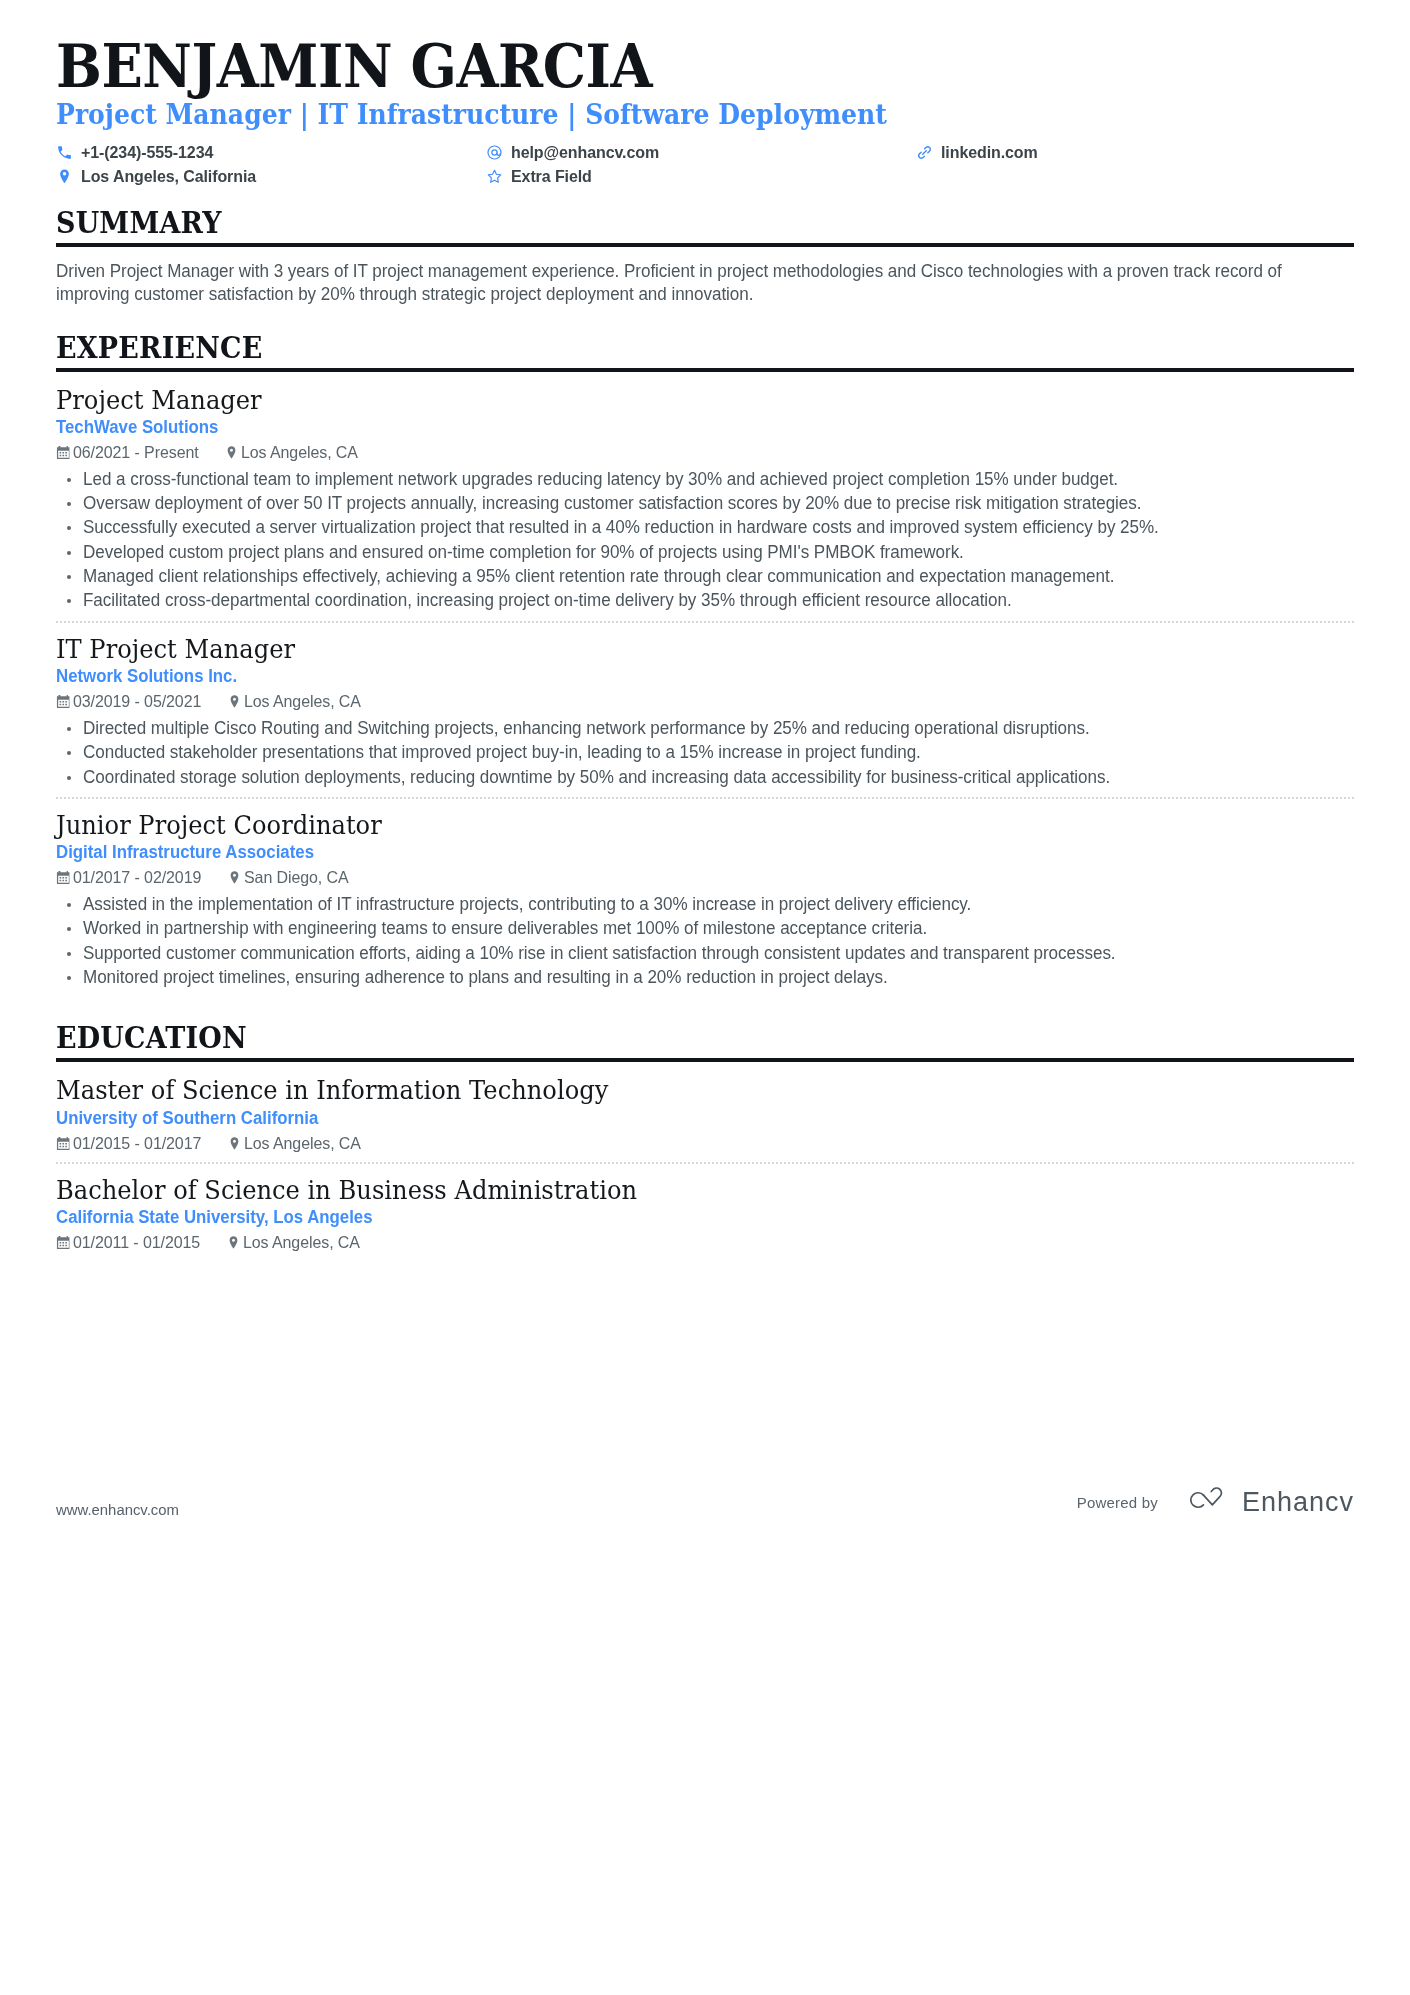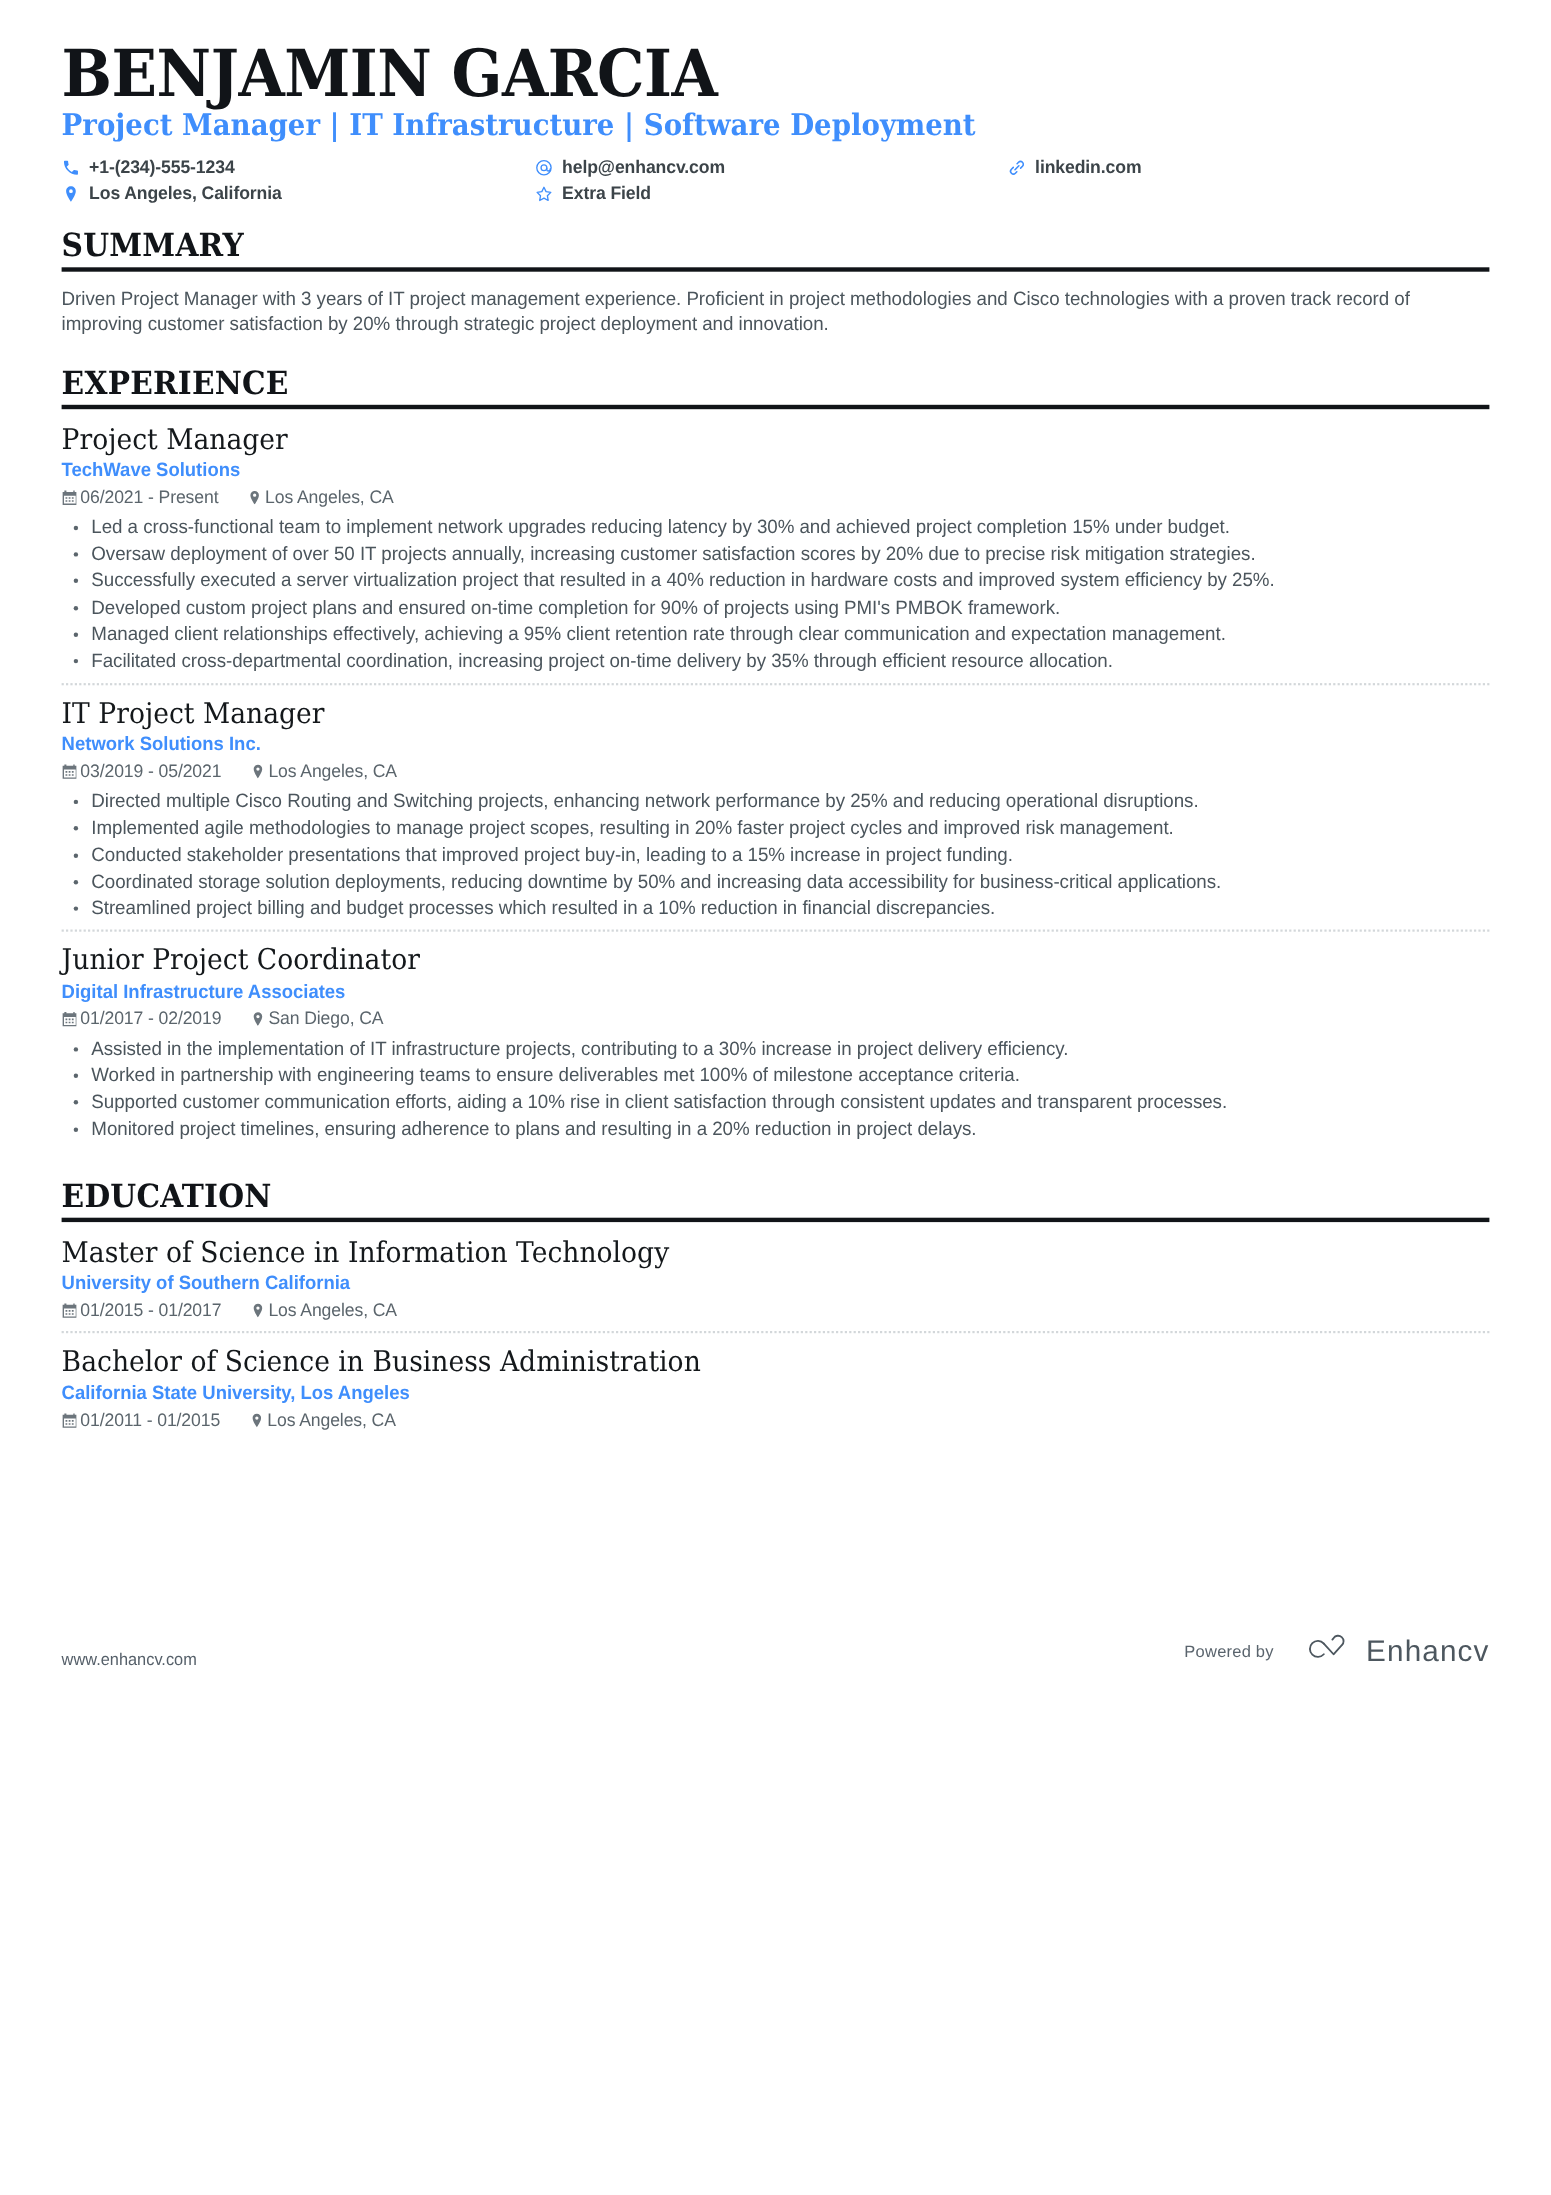--- a/index.html
+++ b/index.html
@@ -352,30 +352,24 @@
               </svg>
           </span>
           <span class="mi-text">Los Angeles, CA</span>
         </span>
       </div>
       <ul class="bullets">
         <li>
             <span class="li-text">Directed multiple Cisco Routing and Switching projects, enhancing network performance by 25% and reducing operational disruptions.</span>
           </li>
         <li>
-            <span class="li-text">Implemented agile methodologies to manage project scopes, resulting in 20% faster project cycles and improved risk management.</span>
-          </li>
-        <li>
             <span class="li-text">Conducted stakeholder presentations that improved project buy-in, leading to a 15% increase in project funding.</span>
           </li>
         <li>
             <span class="li-text">Coordinated storage solution deployments, reducing downtime by 50% and increasing data accessibility for business-critical applications.</span>
-          </li>
-        <li>
-            <span class="li-text">Streamlined project billing and budget processes which resulted in a 10% reduction in financial discrepancies.</span>
           </li>
       </ul>
     </div>
 
     <div class="entry">
       <div class="entry-title">Junior Project Coordinator</div>
       <div class="entry-org">Digital Infrastructure Associates</div>
       <div class="entry-meta">
         <span class="meta-item">
           <span class="ic">

